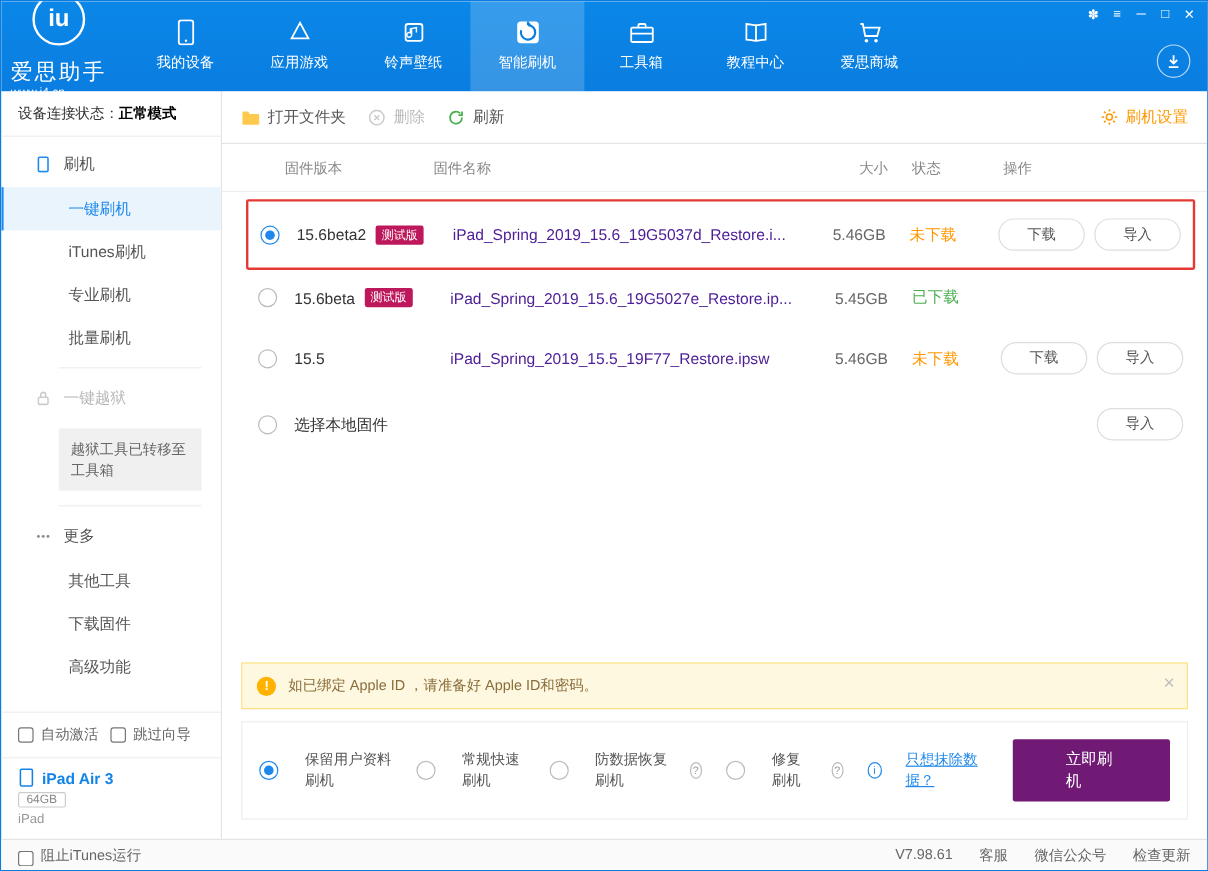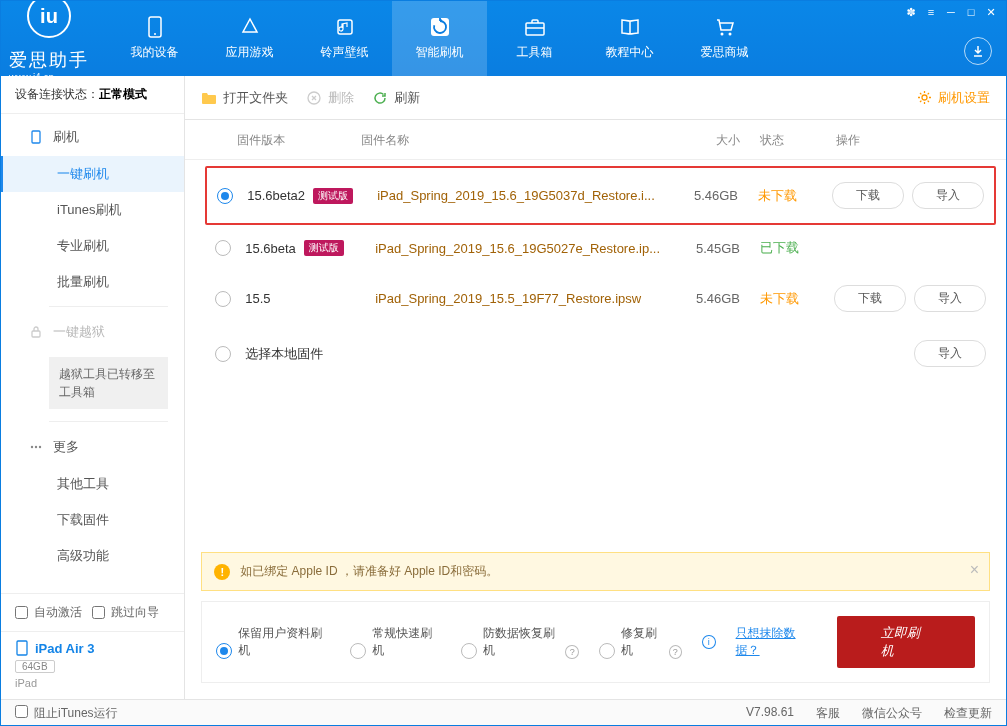--- a/index.html
+++ b/index.html
@@ -59,42 +59,42 @@
 .col-a { width: 170px; padding-left: 16px; }
 
 .rows { padding: 6px 10px; }
 .row { display: flex; align-items: center; padding: 14px 6px; font-size: 13px; margin-left: 10px; }
 .row.highlight { border: 2px solid #e53935; border-radius: 2px; }
 .radio { width: 16px; height: 16px; border: 1px solid #bbb; border-radius: 50%; margin: 0 14px 0 4px; position: relative; cursor: pointer; flex-shrink: 0; }
 .radio.sel { border-color: #1e88ec; }
 .radio.sel::after { content: ''; position: absolute; inset: 3px; background: #1e88ec; border-radius: 50%; }
 .ver { width: 130px; display: flex; align-items: center; gap: 8px; color: #333; }
 .tag { background: #be185d; color: #fff; font-size: 10px; padding: 1px 5px; border-radius: 2px; }
-.fname { flex: 1; color: #a16207; overflow: hidden; text-overflow: ellipsis; white-space: nowrap; }
+.fname { flex: 1; color: #4c1d95; overflow: hidden; text-overflow: ellipsis; white-space: nowrap; }
 .size { width: 80px; text-align: right; color: #666; }
 .status { width: 80px; padding-left: 20px; }
 .status.nd { color: #ff9800; }
 .status.dd { color: #4caf50; }
 .actions { width: 170px; display: flex; gap: 8px; justify-content: flex-end; padding-right: 4px; }
 .btn { border: 1px solid #ddd; background: #fff; padding: 4px 0; width: 72px; text-align: center; border-radius: 13px; cursor: pointer; color: #555; font-size: 12px; }
 
 .notice { margin: 0 16px 10px; background: #fff8e1; border: 1px solid #ffe082; padding: 10px 12px; display: flex; align-items: center; gap: 10px; color: #8a6d3b; font-size: 12px; position: relative; }
 .notice .warn-ico { width: 16px; height: 16px; background: #ffb300; border-radius: 50%; color: #fff; display: flex; align-items: center; justify-content: center; font-weight: bold; font-size: 11px; }
 .notice .close { position: absolute; right: 10px; top: 8px; color: #bbb; cursor: pointer; font-size: 16px; }
 
 .options { margin: 0 16px 16px; border: 1px solid #eee; padding: 14px; display: flex; align-items: center; gap: 20px; font-size: 12px; }
-.opt { display: flex; align-items: flex-end; gap: 2px; color: #555; cursor: pointer; }
+.opt { display: flex; align-items: center; gap: 18px; color: #555; cursor: pointer; }
 .opt .radio { margin: 0 4px 0 0; }
 .help { width: 14px; height: 14px; border: 1px solid #bbb; border-radius: 50%; display: inline-flex; align-items: center; justify-content: center; font-size: 9px; color: #999; }
 .link { color: #1e88ec; text-decoration: underline; cursor: pointer; }
-.primary-btn { margin-left: auto; background: #b91c1c; color: #fff; padding: 8px 44px; border-radius: 2px; cursor: pointer; font-size: 13px; font-style: italic; }
+.primary-btn { margin-left: auto; background: #701a75; color: #fff; padding: 8px 44px; border-radius: 2px; cursor: pointer; font-size: 13px; }
 
 
 .footer { height: 28px; border-top: 1px solid #e4e4e4; display: flex; align-items: center; padding: 0 14px; font-size: 12px; color: #666; background: #fafafa; }
-.footer label { display: flex; align-items: flex-start; gap: 6px; }
+.footer label { display: flex; align-items: flex-end; gap: 6px; }
 .footer .f-right { margin-left: auto; display: flex; gap: 22px; }
 .footer .f-right span { cursor: pointer; }
 
 input[type=checkbox] { width: 13px; height: 13px; }
 svg { display: block; }
 </style>
 </head>
 <body>
 
 <div class="header">

